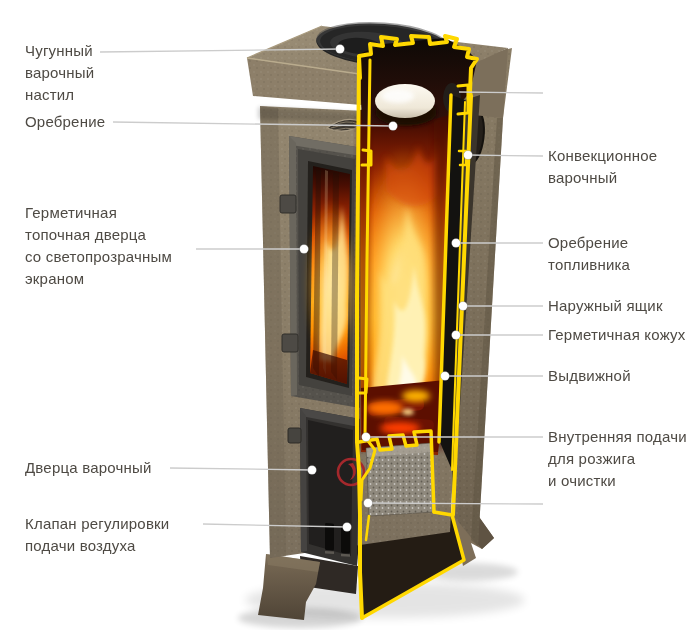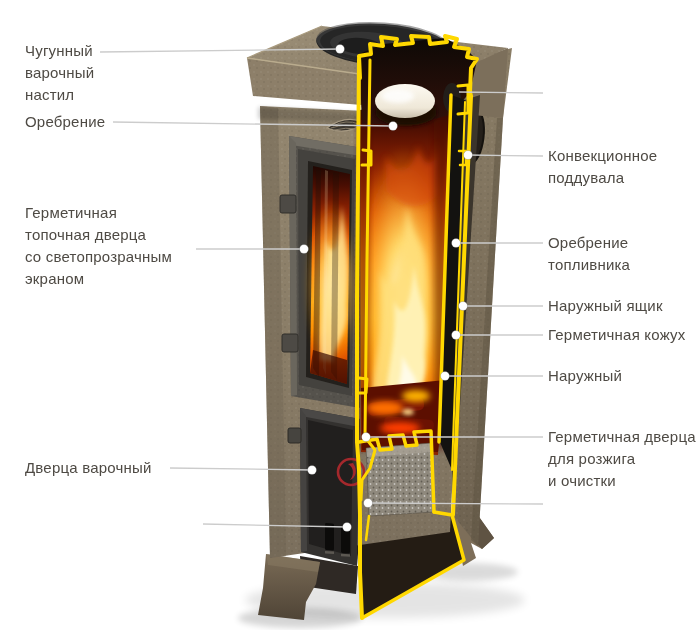--- a/index.html
+++ b/index.html
@@ -272,25 +272,27 @@
 
 <div class="label" style="left:25px;top:40px">Чугунный
 варочный
 настил</div>
 <div class="label" style="left:25px;top:111px">Оребрение</div>
 <div class="label" style="left:25px;top:202px">Герметичная
 топочная дверца
 со светопрозрачным
 экраном</div>
 <div class="label" style="left:25px;top:457px">Дверца варочный</div>
+<div class="label" style="left:25px;top:513px">Клапан регулировки
+подачи воздуха</div>
 
 <div class="label" style="left:548px;top:145px">Конвекционное
-поддувала</div>
+варочный</div>
 <div class="label" style="left:548px;top:232px">Оребрение
 топливника</div>
 <div class="label" style="left:548px;top:295px">Наружный ящик</div>
 <div class="label" style="left:548px;top:324px">Герметичная кожух</div>
-<div class="label" style="left:548px;top:365px">Наружный</div>
-<div class="label" style="left:548px;top:426px">Герметичная дверца
+<div class="label" style="left:548px;top:365px">Выдвижной</div>
+<div class="label" style="left:548px;top:426px">Внутренняя подачи
 для розжига
 и очистки</div>
 
 </div>
 
 </body></html>

